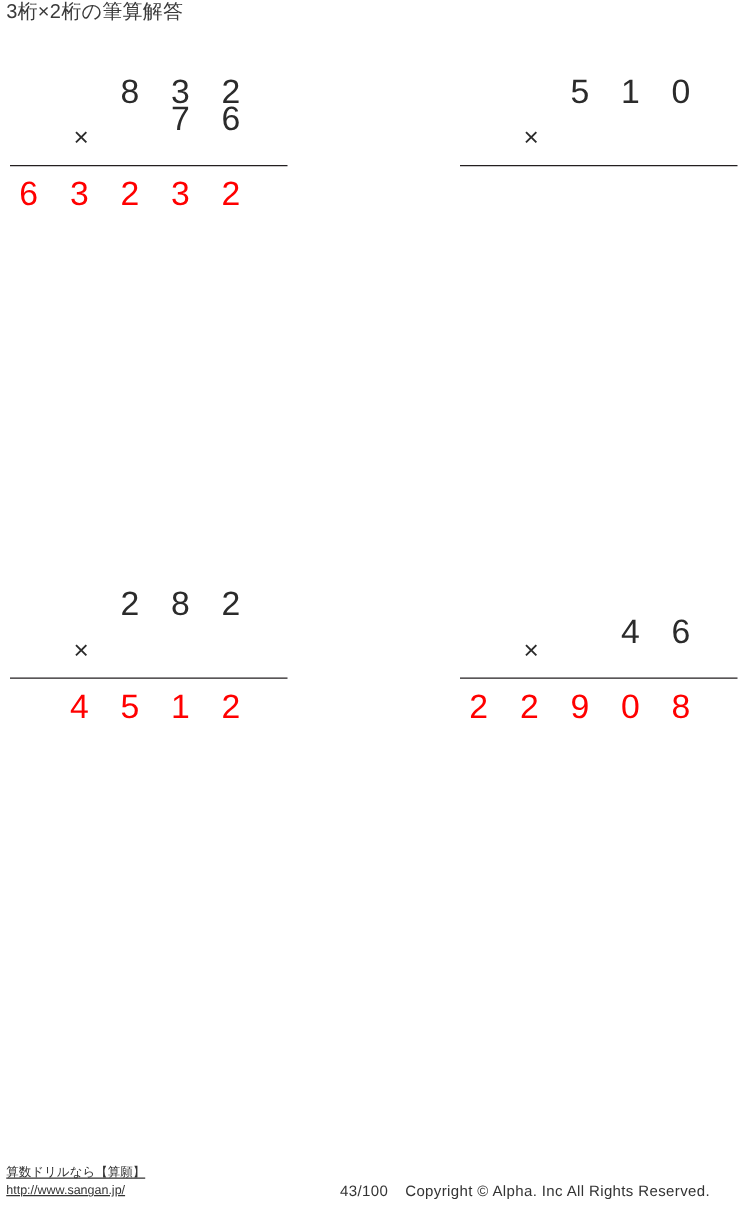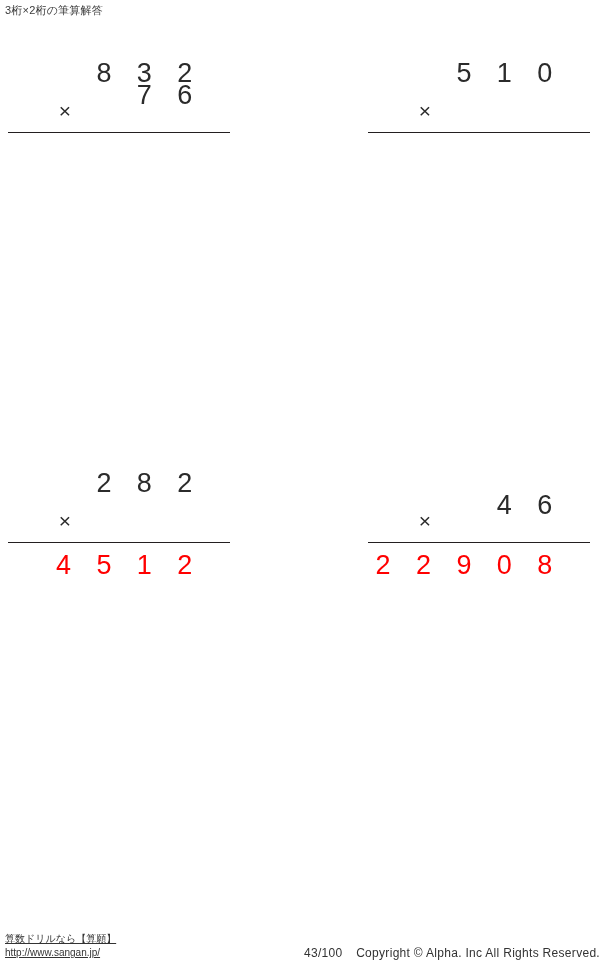--- a/index.html
+++ b/index.html
@@ -15,21 +15,21 @@
     font-family: "Liberation Sans", "DejaVu Sans", sans-serif;
     color: #2b2b2b;
     -webkit-font-smoothing: antialiased;
   }
 
   
   .sheet-title {
     position: absolute;
     left: 5px;
     top: 3px;
-    font-size: 11px;
+    font-size: 16px;
     line-height: 14px;
     letter-spacing: 0.2px;
     color: #3a3a3a;
     white-space: nowrap;
   }
 
   
   .problems {
     position: absolute;
     left: 0;
@@ -123,21 +123,20 @@
   }
   .footer-right {
     position: absolute;
     left: 272px;
     top: 18px;
     font-size: 12px;
     line-height: 15px;
     color: #333333;
     white-space: nowrap;
     letter-spacing: 0.3px;
-    margin-left: 32px;
   }
   .footer-page { margin-right: 10px; }
 </style>
 </head>
 <body>
 
 <div class="sheet-title">3桁×2桁の筆算解答</div>
 
 <div class="problems">
 
@@ -153,20 +152,27 @@
       </div>
       <div class="op-sign">×</div>
       <div class="digit-line line-multiplier">
         <span class="cell operand-digit blank"></span>
         <span class="cell operand-digit blank"></span>
         <span class="cell operand-digit blank"></span>
         <span class="cell operand-digit">7</span>
         <span class="cell operand-digit">6</span>
       </div>
       <div class="rule"></div>
+      <div class="digit-line line-answer">
+        <span class="cell answer-digit">6</span>
+        <span class="cell answer-digit">3</span>
+        <span class="cell answer-digit">2</span>
+        <span class="cell answer-digit">3</span>
+        <span class="cell answer-digit">2</span>
+      </div>
     </div>
 
     <div class="problem col-right">
       <div class="digit-line line-multiplicand">
         <span class="cell operand-digit blank"></span>
         <span class="cell operand-digit blank"></span>
         <span class="cell operand-digit">5</span>
         <span class="cell operand-digit">1</span>
         <span class="cell operand-digit">0</span>
       </div>

